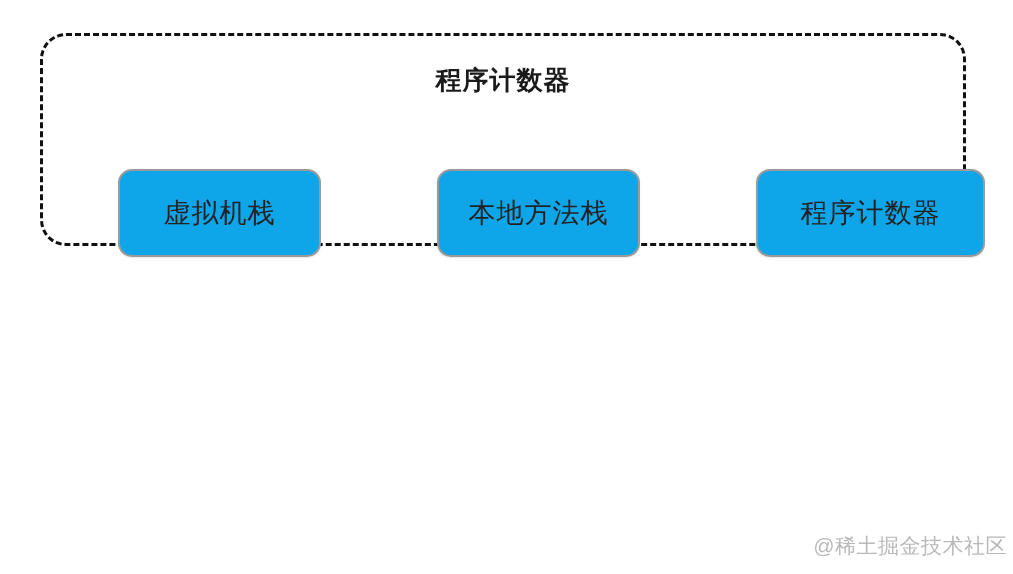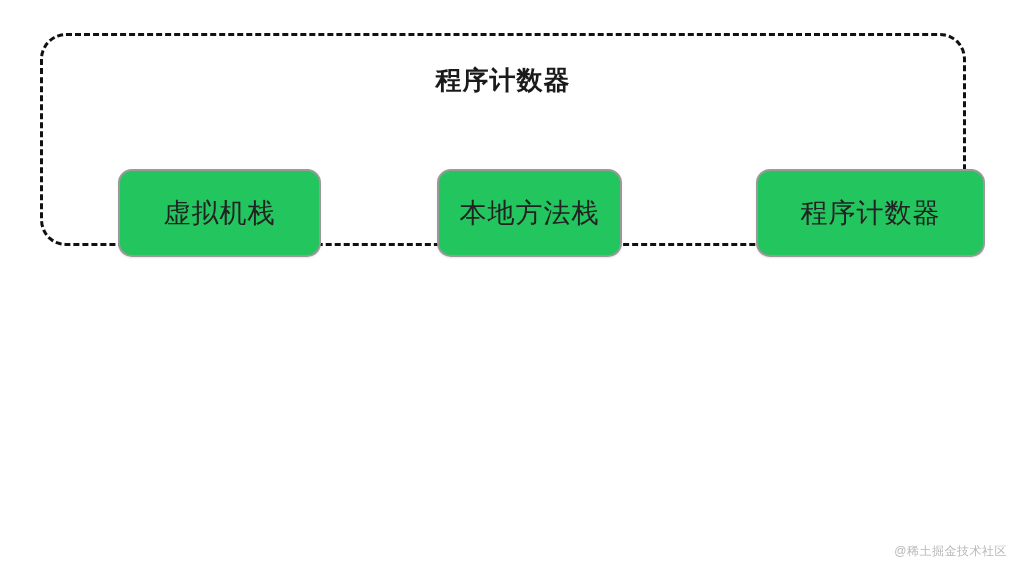--- a/index.html
+++ b/index.html
@@ -69,37 +69,37 @@
 
   .box-label {
     font-size: 27px;
     color: #1d1d1d;
     letter-spacing: 1px;
     line-height: 1;
   }
 
   
   .box-soft {
-    background: #22c55e;
+    background: #0ea5e9;
     border: 2px solid #9a9a9a;
     box-shadow: 0 1px 2px rgba(0,0,0,0.10);
   }
   .box-soft .box-label { color: #222222; }
 
   
   .box-vm-stack      { left: 75px;  top: 133px; width: 203px; height: 88px; }
-  .box-native-stack  { left: 394px; top: 133px; width: 185px; height: 88px; }
+  .box-native-stack  { left: 394px; top: 133px; width: 203px; height: 88px; }
   .box-pc-register   { left: 713px; top: 133px; width: 229px; height: 88px; }
 
   
   .watermark {
     position: absolute;
     right: 6px;
     bottom: 14px;
-    font-size: 12px;
+    font-size: 21px;
     color: #b9b9b9;
     letter-spacing: 0.5px;
     white-space: nowrap;
     user-select: none;
     margin-top: 12px;
   }
 </style>
 </head>
 <body>
 

